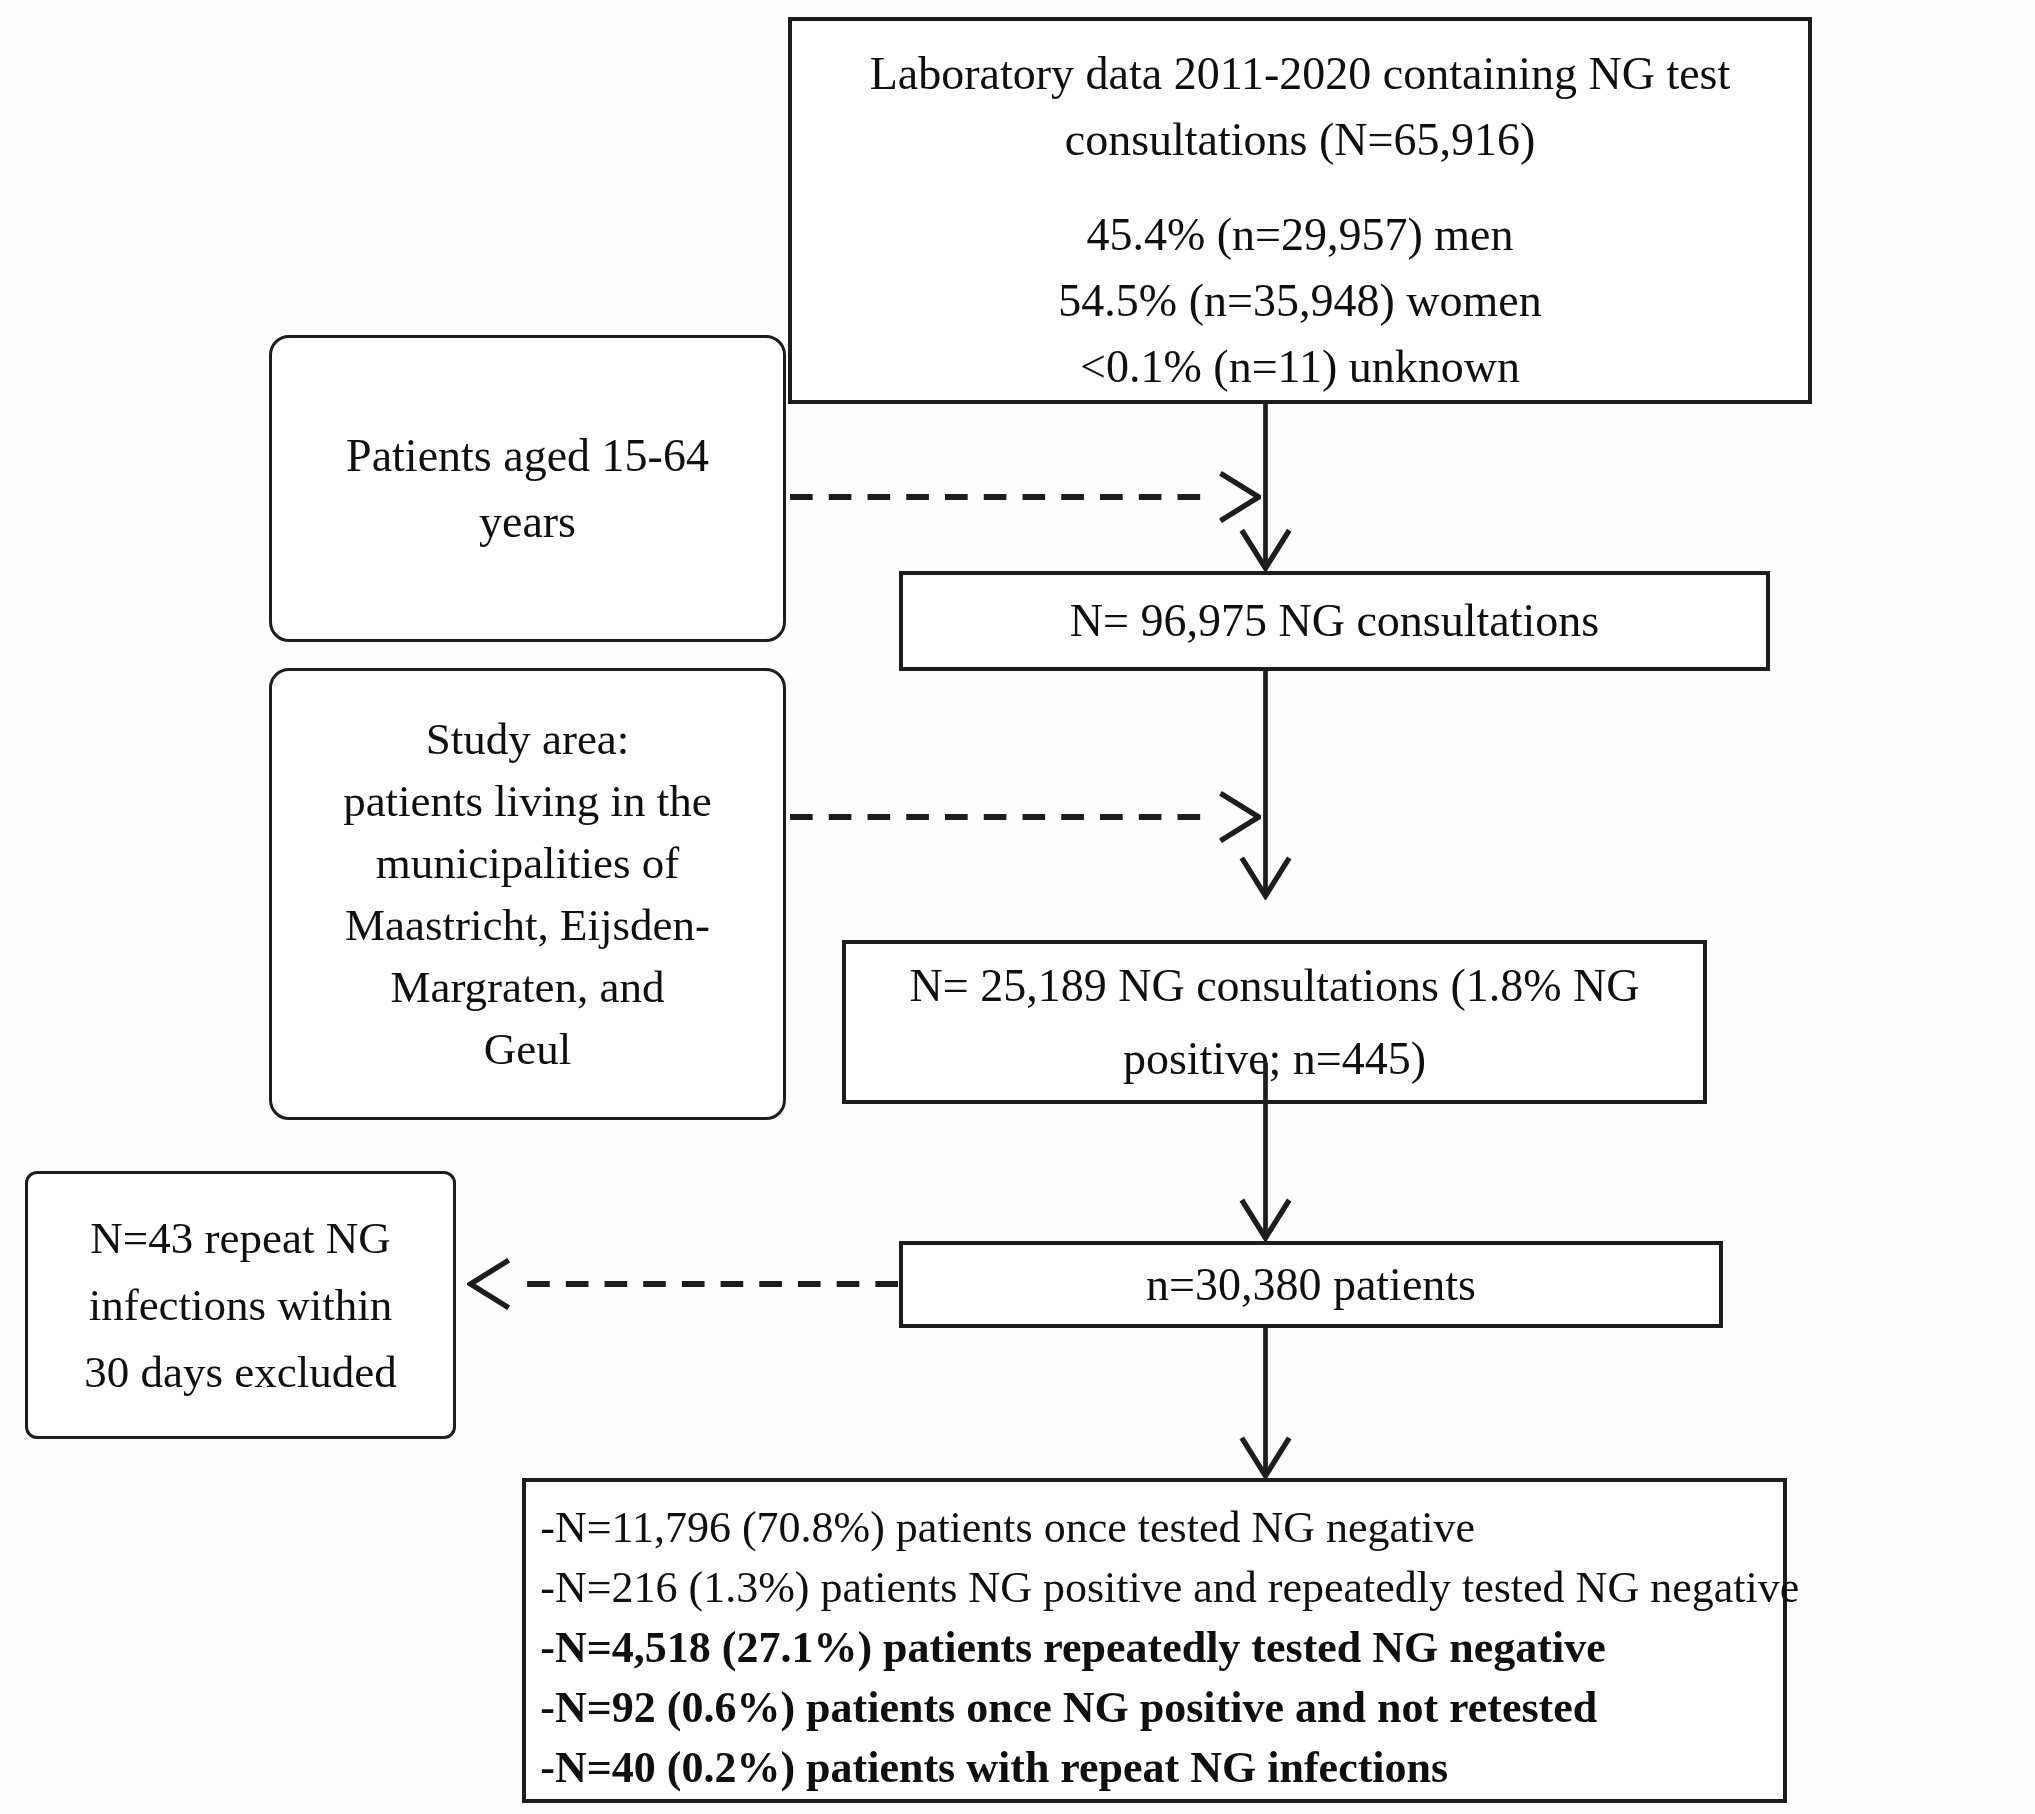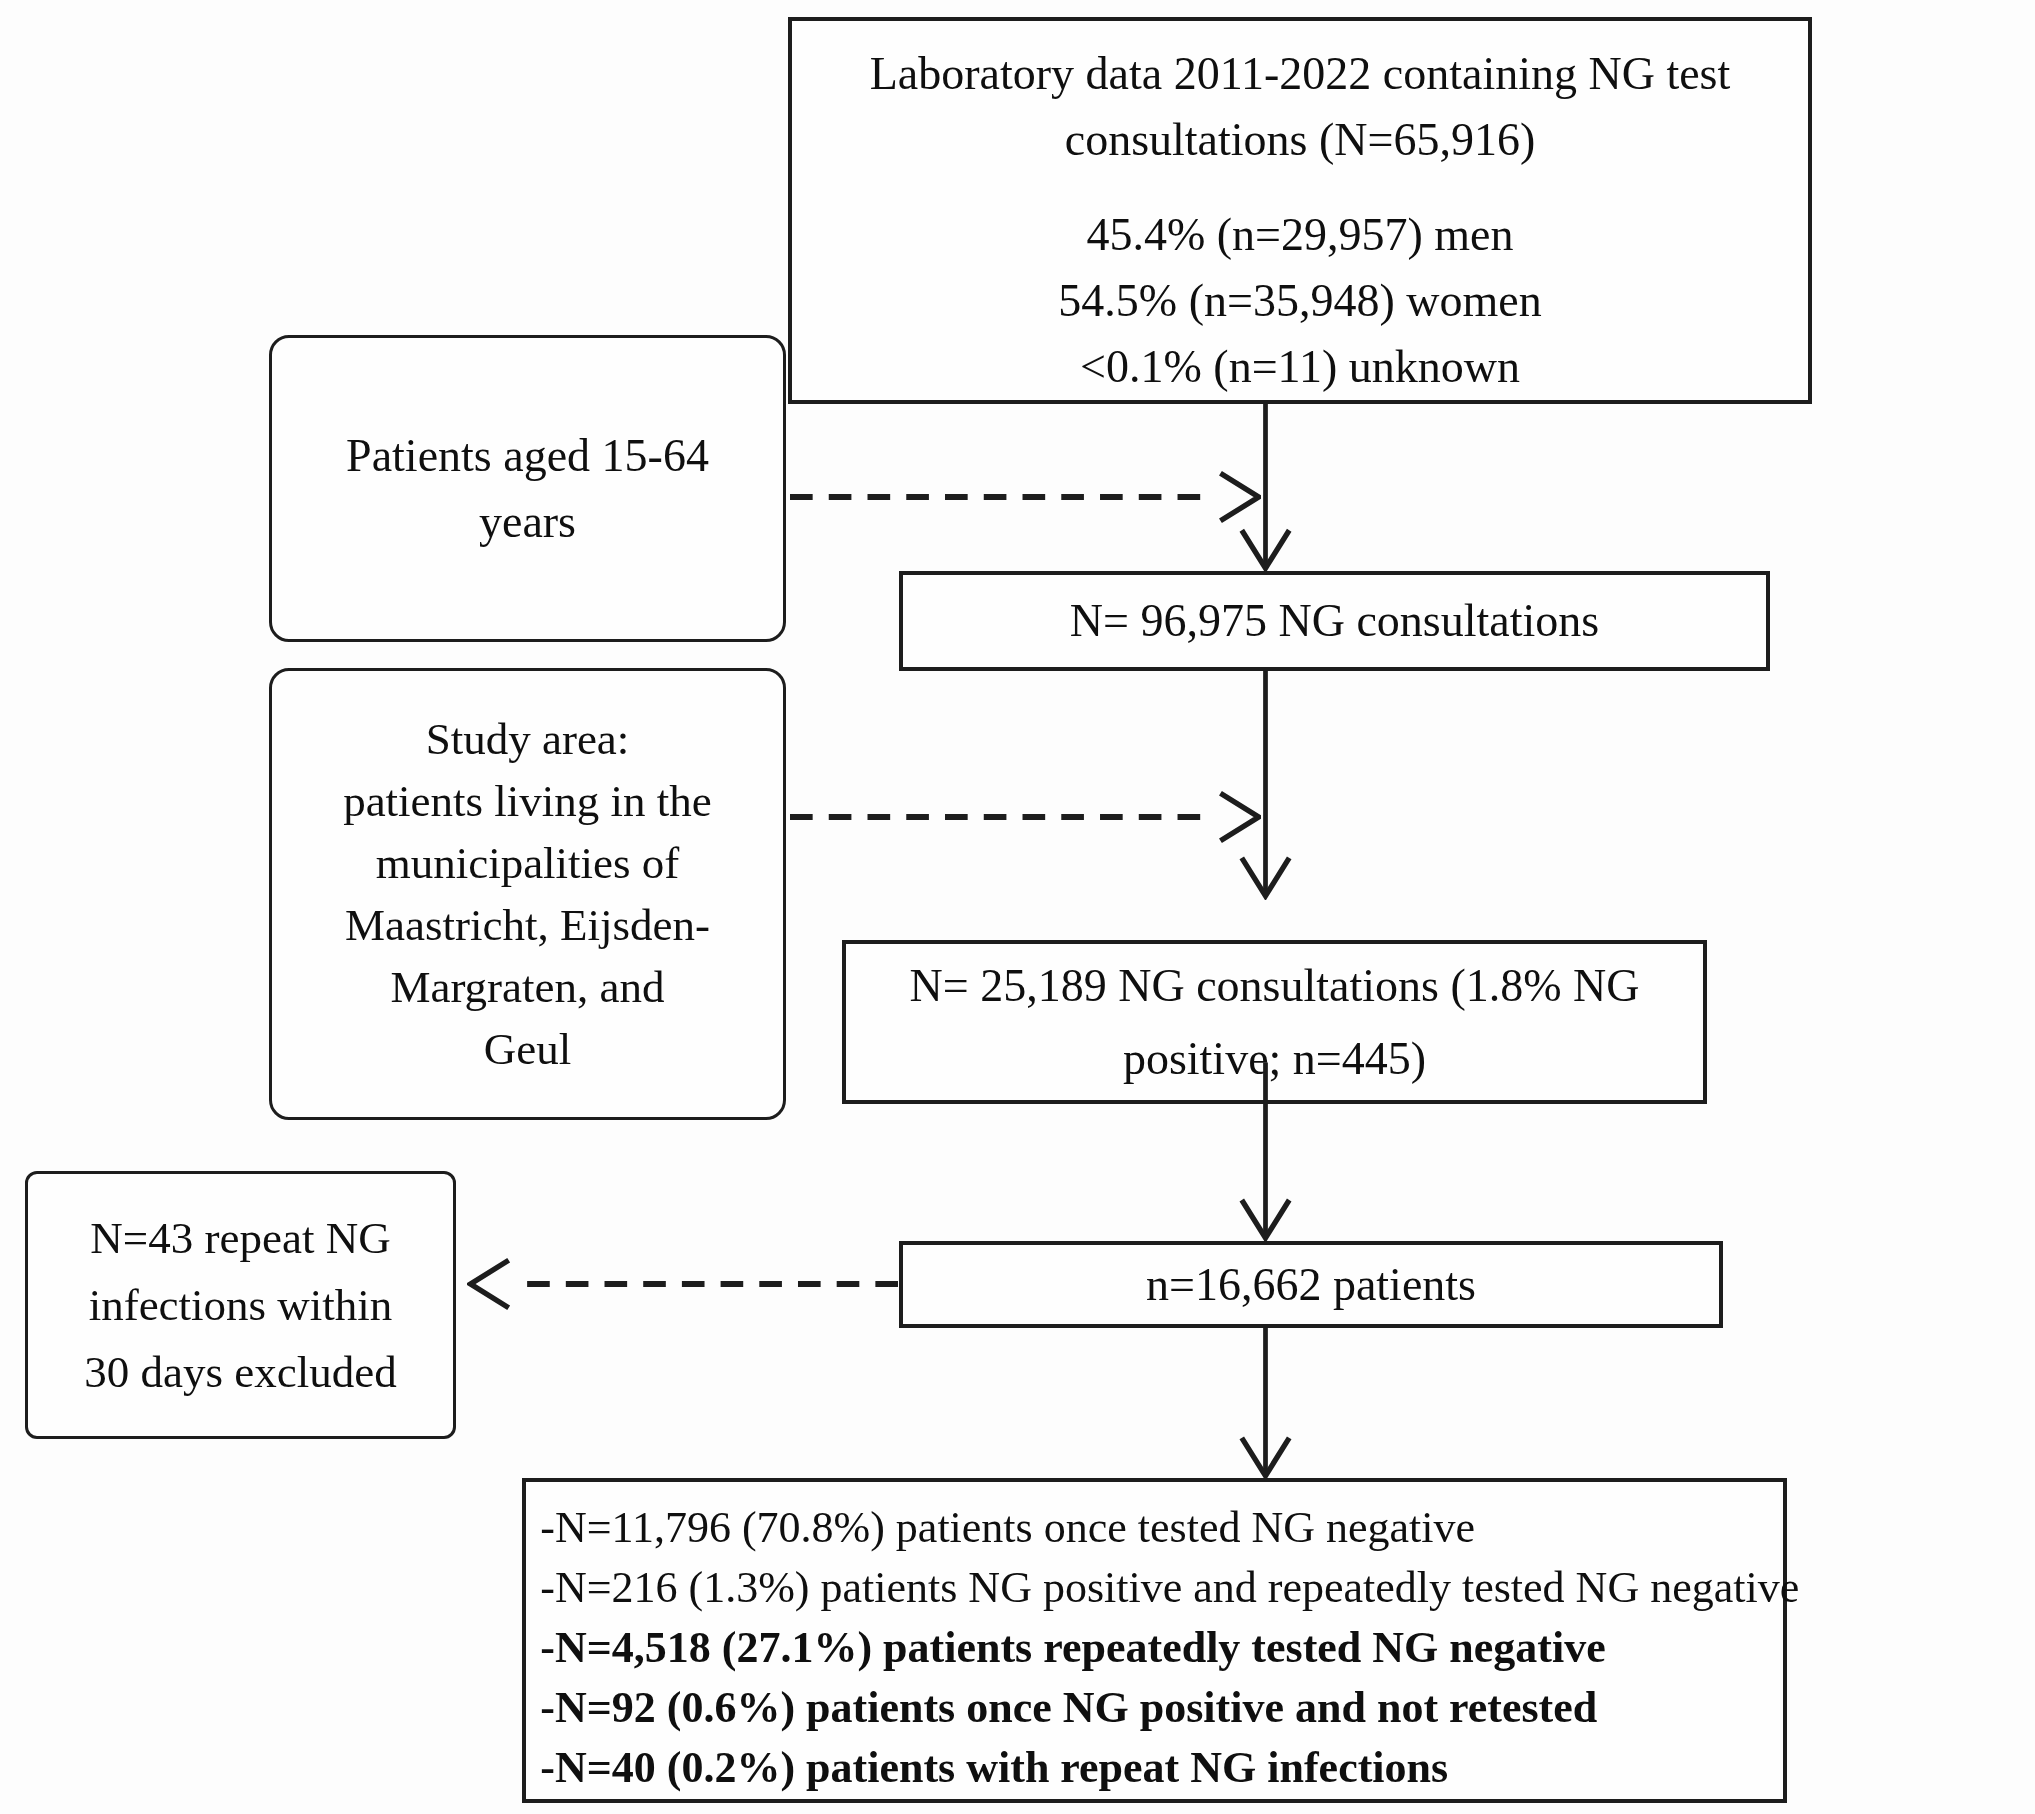--- a/index.html
+++ b/index.html
@@ -22,21 +22,21 @@
   .bold{font-weight:bold;}
   .spacer{height:55px;}
   svg{position:absolute;display:block;}
 </style>
 </head>
 <body>
 
 <div class="canvas">
 
   <div class="box top-col f78" style="left:788px;top:16.7px;width:1024px;height:387px;padding-top:20px;">
-    <div class="ln">Laboratory data 2011-2022 containing NG test</div>
+    <div class="ln">Laboratory data 2011-2020 containing NG test</div>
     <div class="ln">consultations (N=65,916)</div>
     <div class="spacer"></div>
     <div class="ln">45.4% (n=29,957) men</div>
     <div class="ln">54.5% (n=35,948) women</div>
     <div class="ln">&lt;0.1% (n=11) unknown</div>
   </div>
 
   <div class="box rounded center-col f78" style="left:269px;top:335px;width:517px;height:307px;">
     <div class="ln">Patients aged 15-64</div>
     <div class="ln">years</div>
@@ -60,21 +60,21 @@
     <div class="ln">positive; n=445)</div>
   </div>
 
   <div class="box rounded r80 center-col f76b" style="left:25px;top:1151px;width:431px;height:268px;">
     <div class="ln">N=43 repeat NG</div>
     <div class="ln">infections within</div>
     <div class="ln">30 days excluded</div>
   </div>
 
   <div class="box center-col f78" style="left:899px;top:1241px;width:824px;height:87px;">
-    <div class="ln">n=16,662 patients</div>
+    <div class="ln">n=30,380 patients</div>
   </div>
 
   <div class="box outcomes" style="left:522px;top:1478px;width:1265px;height:325px;">
     <div class="ln">-N=11,796 (70.8%) patients once tested NG negative</div>
     <div class="ln">-N=216 (1.3%) patients NG positive and repeatedly tested NG negative</div>
     <div class="ln bold">-N=4,518 (27.1%) patients repeatedly tested NG negative</div>
     <div class="ln bold">-N=92 (0.6%) patients once NG positive and not retested</div>
     <div class="ln bold">-N=40 (0.2%) patients with repeat NG infections</div>
   </div>
 

